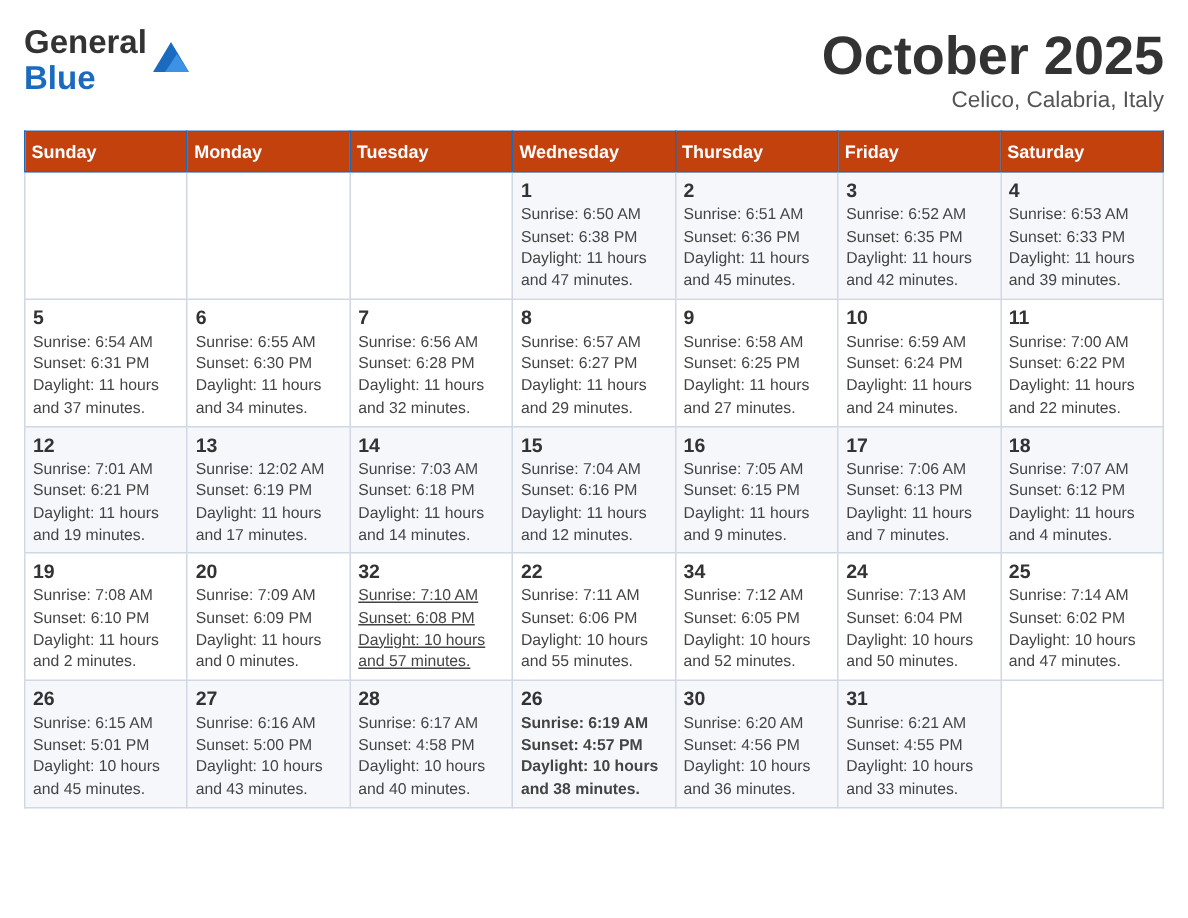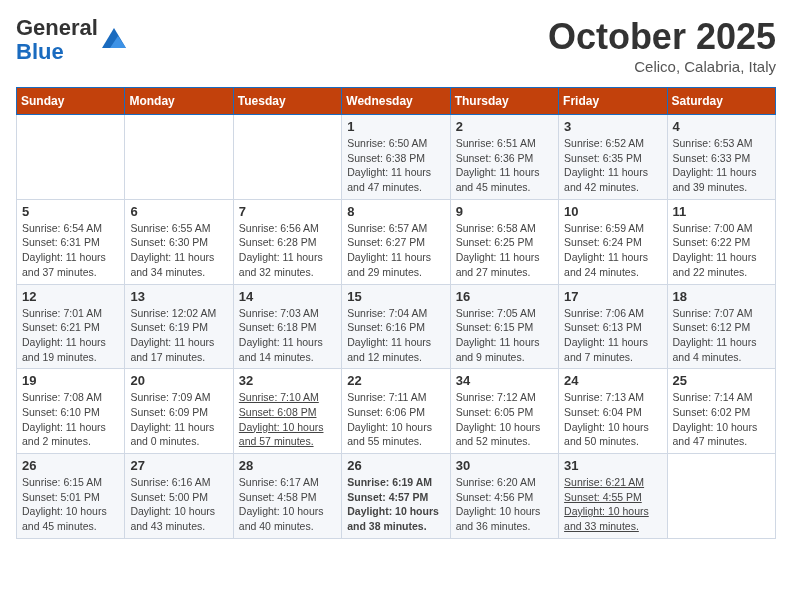--- a/index.html
+++ b/index.html
@@ -308,20 +308,20 @@
 Daylight: 10 hours and 38 minutes.</div>
         </td>
         <td>
           <div class="day-number">30</div>
           <div class="day-info" style="white-space: pre-line;">Sunrise: 6:20 AM
 Sunset: 4:56 PM
 Daylight: 10 hours and 36 minutes.</div>
         </td>
         <td>
           <div class="day-number">31</div>
-          <div class="day-info" style="white-space: pre-line; text-decoration: underline;">Sunrise: 6:21 AM
+          <div class="day-info" style="white-space: pre-line;">Sunrise: 6:21 AM
 Sunset: 4:55 PM
 Daylight: 10 hours and 33 minutes.</div>
         </td>
         <td class="empty-cell"></td>
       </tr>
     </tbody>
 </table>
 
 </body></html>

